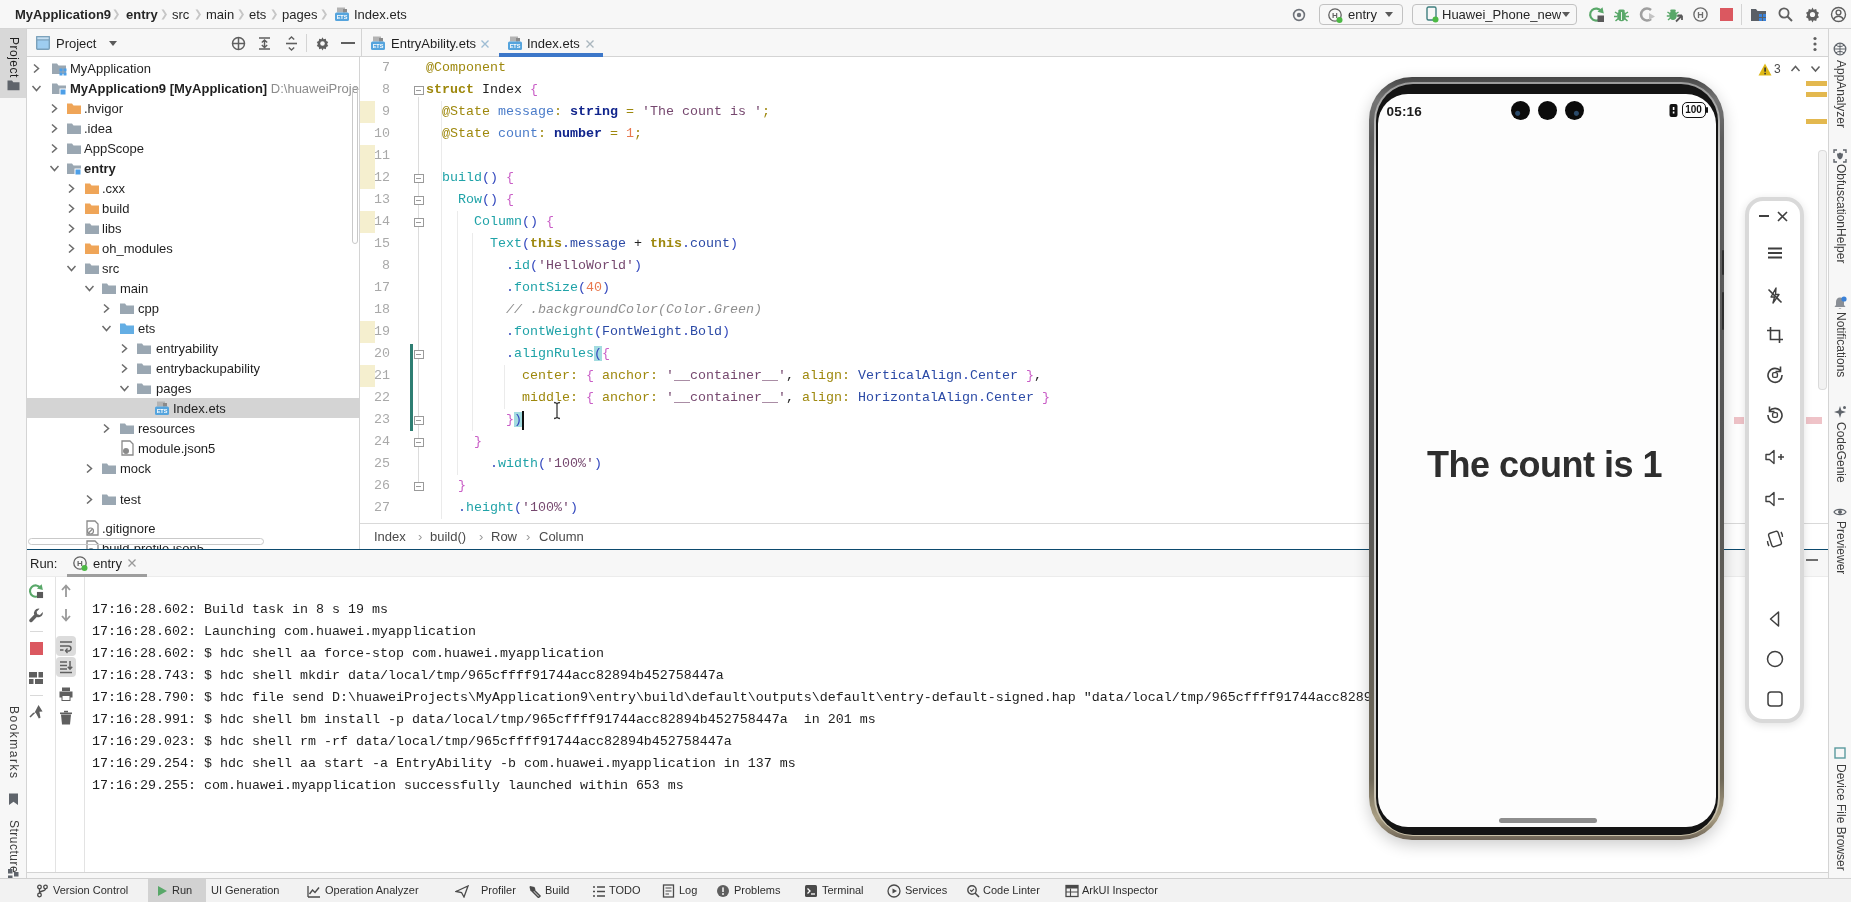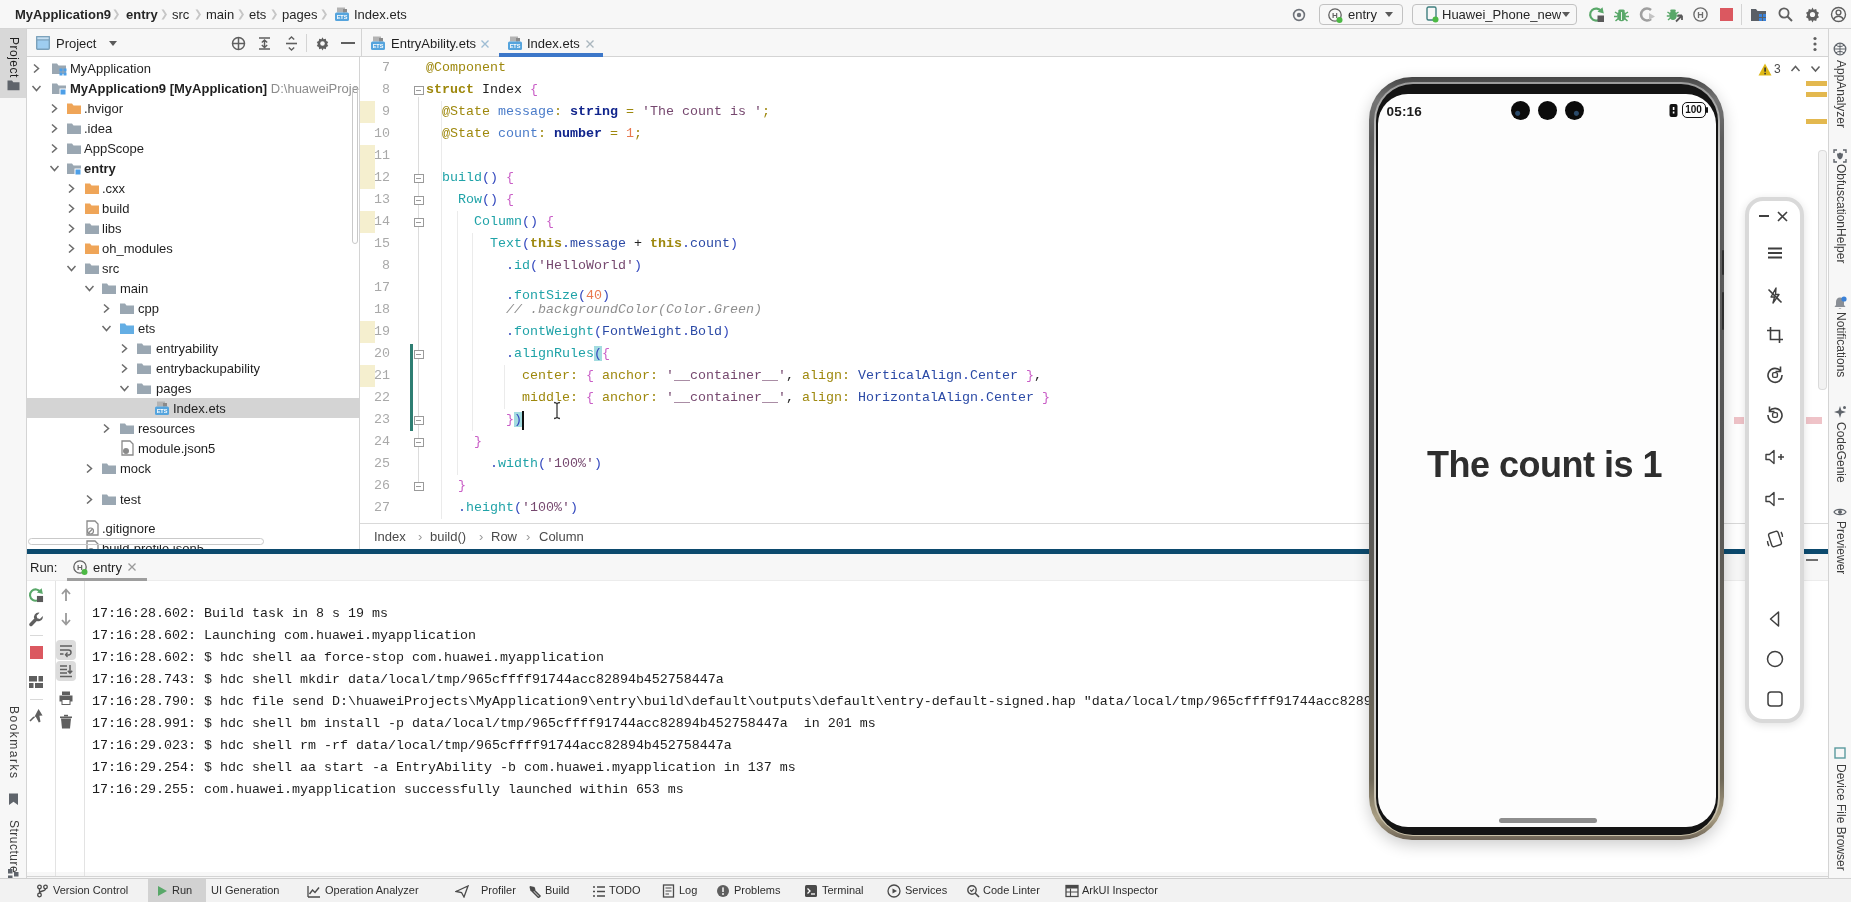--- a/index.html
+++ b/index.html
@@ -42,21 +42,21 @@
 .op { color:#9e880d; } 
 .str { color:#76486f; } 
 .num { color:#e8784e; } 
 .cm { color:#8f8f8f; font-style:italic; }
 .br { color:#c95dc6; } 
 .hl { background:#a3dce0; }
 #crumbbar { left:360px; top:523px; width:1468px; height:26px; background:#ffffff; border-top:1px solid #d9d9d9; }
 .crumb { position:absolute; top:5px; font-size:13px; color:#4a4a4a; }
 
 
-#runpanel { left:27px; top:549px; width:1824px; height:323px; background:#ffffff; border-top:5px solid #0c4a6e; }
+#runpanel { left:27px; top:549px; width:1824px; height:323px; background:#ffffff; border-top:1px solid #0c4a6e; }
 #runhdr { position:absolute; left:0; top:0; width:1824px; height:27px; background:#f7f7f7; border-bottom:1px solid #ececec; }
 .conline { position:absolute; left:65px; height:22px; line-height:22px; font-family:"Liberation Mono",monospace; font-size:13.33px; color:#1d1d1d; white-space:pre; }
 
 
 #statusbar { left:0; top:878px; width:1851px; height:24px; background:#f2f2f2; border-top:1px solid #d0d0d0; }
 .sbitem { position:absolute; top:5px; font-size:11px; color:#2e2e2e; white-space:nowrap; }
 
 
 #rightstrip { left:1828px; top:29px; width:23px; height:849px; background:#f7f7f7; border-left:1px solid #d4d4d4; }
 .rlabel { position:absolute; left:5px; writing-mode:vertical-rl; font-size:12px; color:#3c3c3c; }
@@ -570,21 +570,21 @@
 
   <div class="cl" style="top:0;"><span class="an">@Component</span></div>
   <div class="cl" style="top:22px;"><span class="sv">struct</span> Index <span class="br">{</span></div>
   <div class="cl" style="top:44px;">  <span class="an">@State</span> <span class="pr">message</span><span class="op">:</span> <span class="kw">string</span> <span class="op">=</span> <span class="str">'The count is '</span><span class="op">;</span></div>
   <div class="cl" style="top:66px;">  <span class="an">@State</span> <span class="pr">count</span><span class="op">:</span> <span class="kw">number</span> <span class="op">=</span> <span class="num">1</span><span class="op">;</span></div>
   <div class="cl" style="top:110px;">  <span class="fn">build</span><span class="pn">()</span> <span class="br">{</span></div>
   <div class="cl" style="top:132px;">    <span class="fn">Row</span><span class="pn">()</span> <span class="br">{</span></div>
   <div class="cl" style="top:154px;">      <span class="fn">Column</span><span class="pn">()</span> <span class="br">{</span></div>
   <div class="cl" style="top:176px;">        <span class="fn">Text</span><span class="pn">(</span><span class="sv">this</span><span class="pn">.</span><span class="en">message</span> + <span class="sv">this</span><span class="pn">.</span><span class="en">count</span><span class="pn">)</span></div>
   <div class="cl" style="top:198px;">          <span class="pn">.</span><span class="fn">id</span><span class="pn">(</span><span class="str">'HelloWorld'</span><span class="pn">)</span></div>
-  <div class="cl" style="top:228px;">          <span class="pn">.</span><span class="fn">fontSize</span><span class="pn">(</span><span class="num">40</span><span class="pn">)</span></div>
+  <div class="cl" style="top:220px;">          <span class="pn">.</span><span class="fn">fontSize</span><span class="pn">(</span><span class="num">40</span><span class="pn">)</span></div>
   <div class="cl" style="top:242px;"><span class="cm">          // .backgroundColor(Color.Green)</span></div>
   <div class="cl" style="top:264px;">          <span class="pn">.</span><span class="fn">fontWeight</span><span class="pn">(</span><span class="en">FontWeight</span><span class="pn">.</span><span class="en">Bold</span><span class="pn">)</span></div>
   <div class="cl" style="top:286px;">          <span class="pn">.</span><span class="fn">alignRules</span><span class="pn hl">(</span><span class="br">{</span></div>
   <div class="cl" style="top:308px;">            <span class="op">center:</span> <span class="br">{</span> <span class="op">anchor:</span> <span class="str">'__container__'</span>, <span class="op">align:</span> <span class="en">VerticalAlign</span><span class="pn">.</span><span class="en">Center</span> <span class="br">}</span>,</div>
   <div class="cl" style="top:330px;">            <span class="op">middle:</span> <span class="br">{</span> <span class="op">anchor:</span> <span class="str">'__container__'</span>, <span class="op">align:</span> <span class="en">HorizontalAlign</span><span class="pn">.</span><span class="en">Center</span> <span class="br">}</span></div>
   <div class="cl" style="top:352px;">          <span class="br">}</span><span class="pn hl">)</span></div>
   <div class="cl" style="top:374px;">      <span class="br">}</span></div>
   <div class="cl" style="top:396px;">        <span class="pn">.</span><span class="fn">width</span><span class="pn">(</span><span class="str">'100%'</span><span class="pn">)</span></div>
   <div class="cl" style="top:418px;">    <span class="br">}</span></div>
   <div class="cl" style="top:440px;">    <span class="pn">.</span><span class="fn">height</span><span class="pn">(</span><span class="str">'100%'</span><span class="pn">)</span></div>

